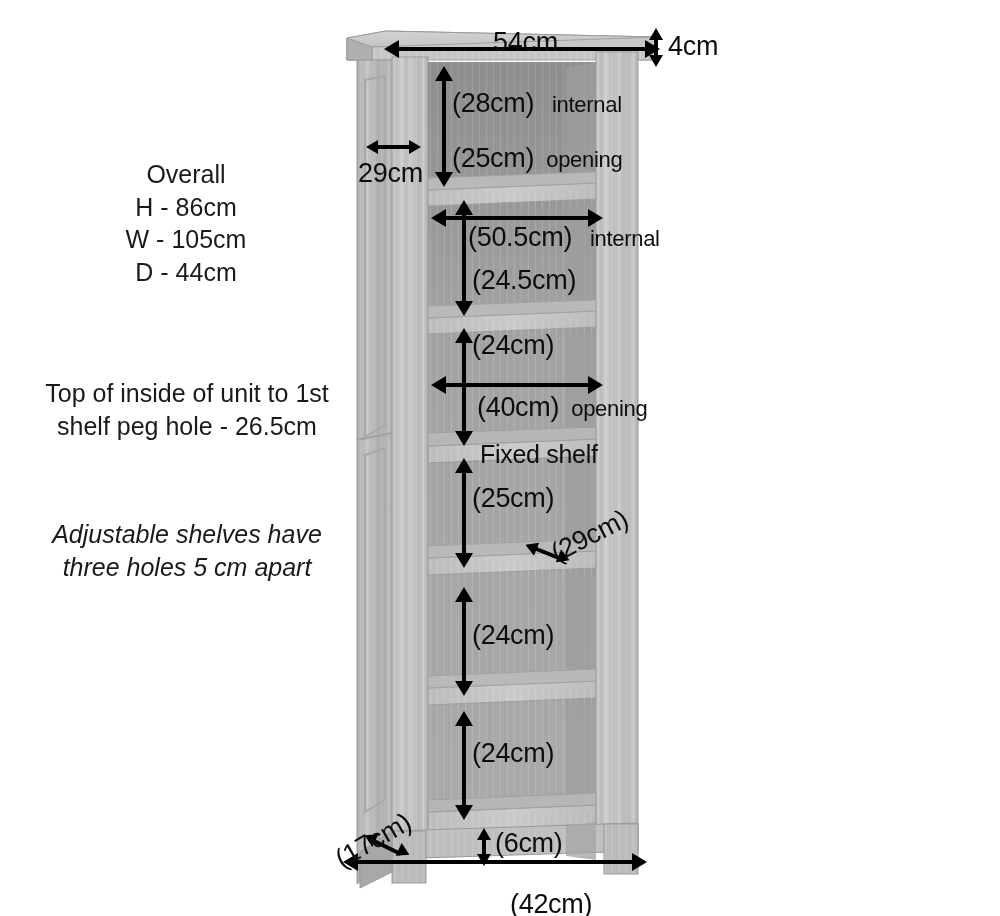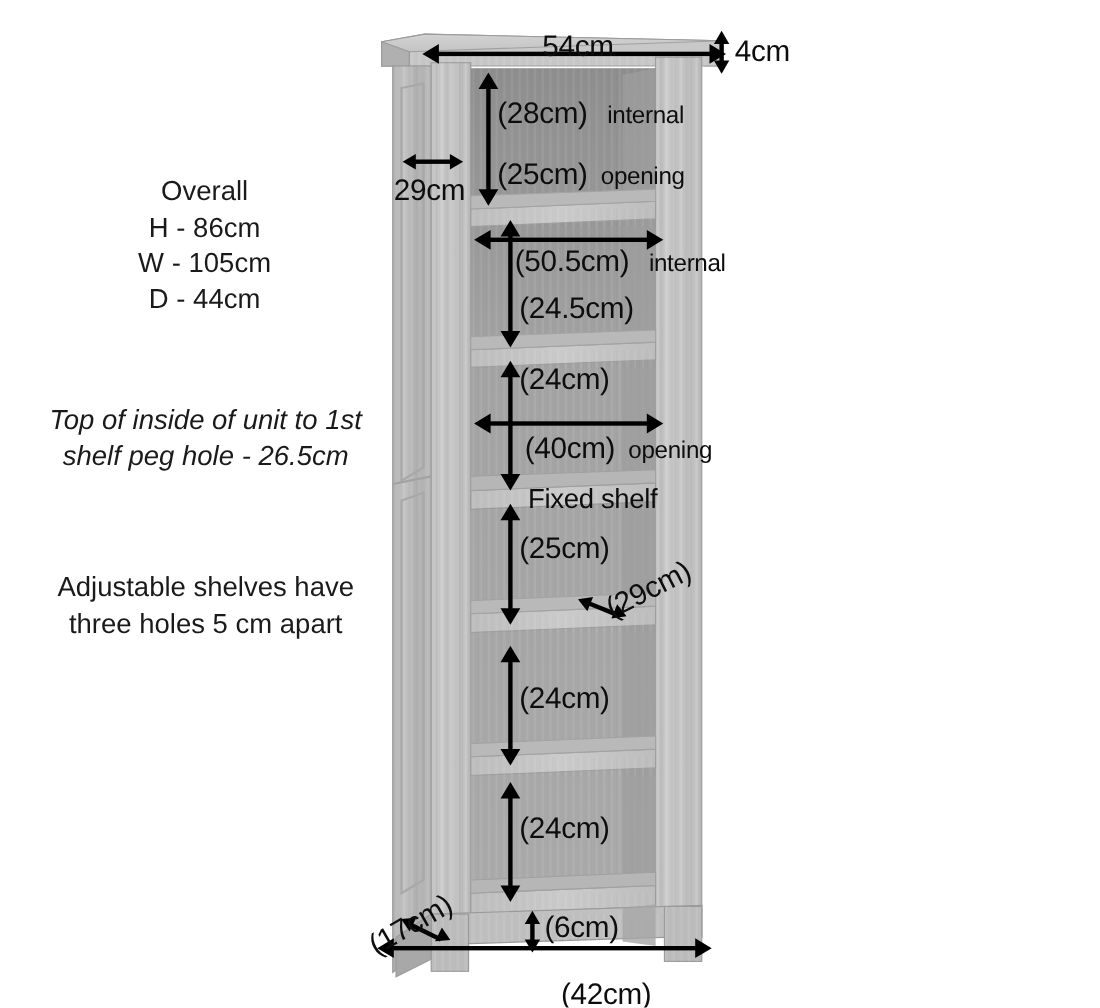--- a/index.html
+++ b/index.html
@@ -18,22 +18,22 @@
 
   
   .note {
     position: absolute;
     text-align: center;
     line-height: 1.30;
     color: #1a1a1a;
     white-space: pre-line;
   }
   #note-overall   { left: 30px;  top: 158px; width: 312px; font-size: 25px; }
-  #note-peghole   { left: 22px;  top: 366px; width: 330px; font-size: 25px; font-style: italic; }
-  #note-adjust    { left: 22px;  top: 518px; width: 330px; font-size: 25px; }
+  #note-peghole   { left: 22px;  top: 377px; width: 330px; font-size: 25px; }
+  #note-adjust    { left: 22px;  top: 518px; width: 330px; font-size: 25px; font-style: italic; }
 
   
   #unit {
     position: absolute;
     left: 0; top: 0;
     width: 1000px; height: 916px;
   }
 
   
   .dim-line {

